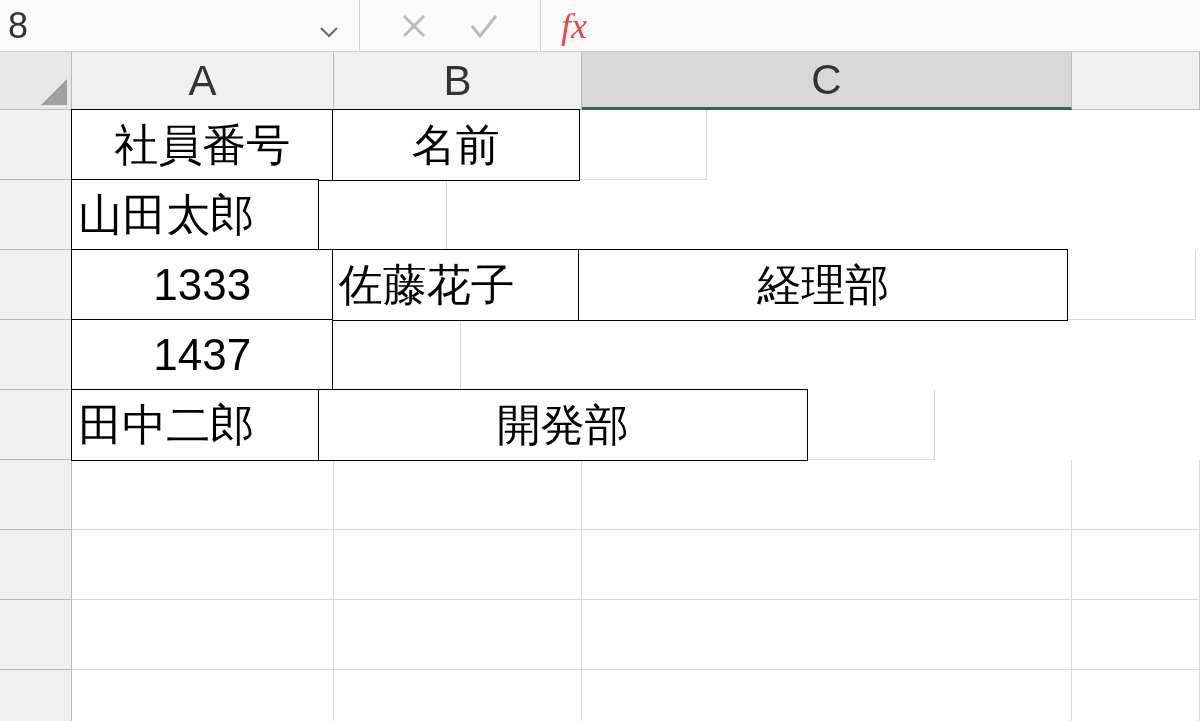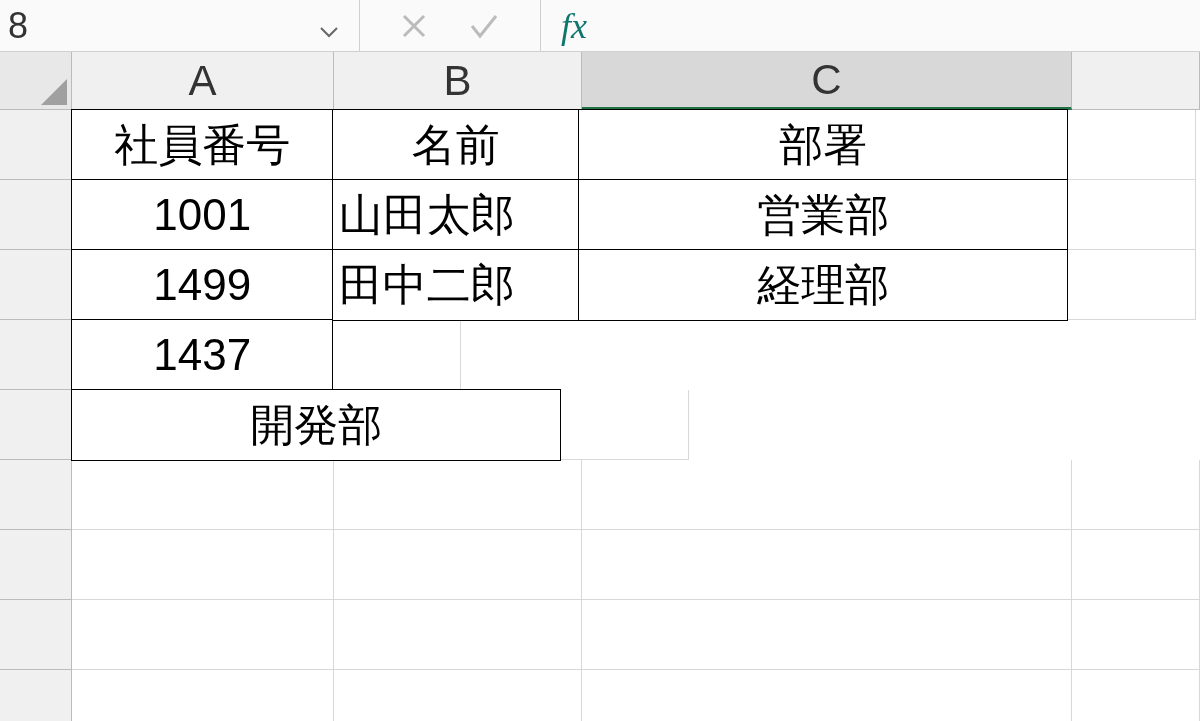--- a/index.html
+++ b/index.html
@@ -48,21 +48,21 @@
       color: #999;
       font-size: 32px;
       display: flex;
       align-items: center;
     }
     .fx-label {
       padding: 0 20px;
       font-family: "Times New Roman", serif;
       font-style: italic;
       font-size: 36px;
-      color: #0f766e;
+      color: #ef4444;
     }
     .grid-container {
       position: relative;
     }
     .col-headers {
       display: flex;
       height: 58px;
     }
     .row-header-corner {
       width: 72px;
@@ -194,40 +194,38 @@
       <div class="row-header"></div>
       <div class="row-header"></div>
       <div class="row-header"></div>
       <div class="row-header"></div>
     </div>
 
     <div class="cells">
       <div class="row">
         <div class="cell bordered center col-A">社員番号</div>
         <div class="cell bordered center col-B">名前</div>
-        <div class="cell bordered center col-C">部署</div>
-        <div class="cell col-D"></div>
-      </div>
-      <div class="row">
-        <div class="cell bordered center col-A">1001</div>
+        <div class="cell col-D"></div>
+      </div>
+      <div class="row">
         <div class="cell bordered left col-B">山田太郎</div>
-        <div class="cell bordered center col-C">営業部</div>
-        <div class="cell col-D"></div>
-      </div>
-      <div class="row">
-        <div class="cell bordered center col-A">1499</div>
+        <div class="cell col-D"></div>
+      </div>
+      <div class="row">
+        <div class="cell bordered center col-A">1333</div>
+        <div class="cell bordered left col-B">佐藤花子</div>
+        <div class="cell bordered center col-C">経理部</div>
+        <div class="cell col-D"></div>
+      </div>
+      <div class="row">
+        <div class="cell bordered center col-A">1437</div>
+        <div class="cell col-D"></div>
+      </div>
+      <div class="row">
         <div class="cell bordered left col-B">田中二郎</div>
-        <div class="cell bordered center col-C">経理部</div>
-        <div class="cell col-D"></div>
-      </div>
-      <div class="row">
-        <div class="cell bordered center col-A">1437</div>
-        <div class="cell col-D"></div>
-      </div>
-      <div class="row">
         <div class="cell bordered center col-C">開発部</div>
         <div class="cell col-D"></div>
       </div>
       <div class="row">
         <div class="cell col-A"></div>
         <div class="cell col-B"></div>
         <div class="cell col-C"></div>
         <div class="cell col-D"></div>
       </div>
       <div class="row">

